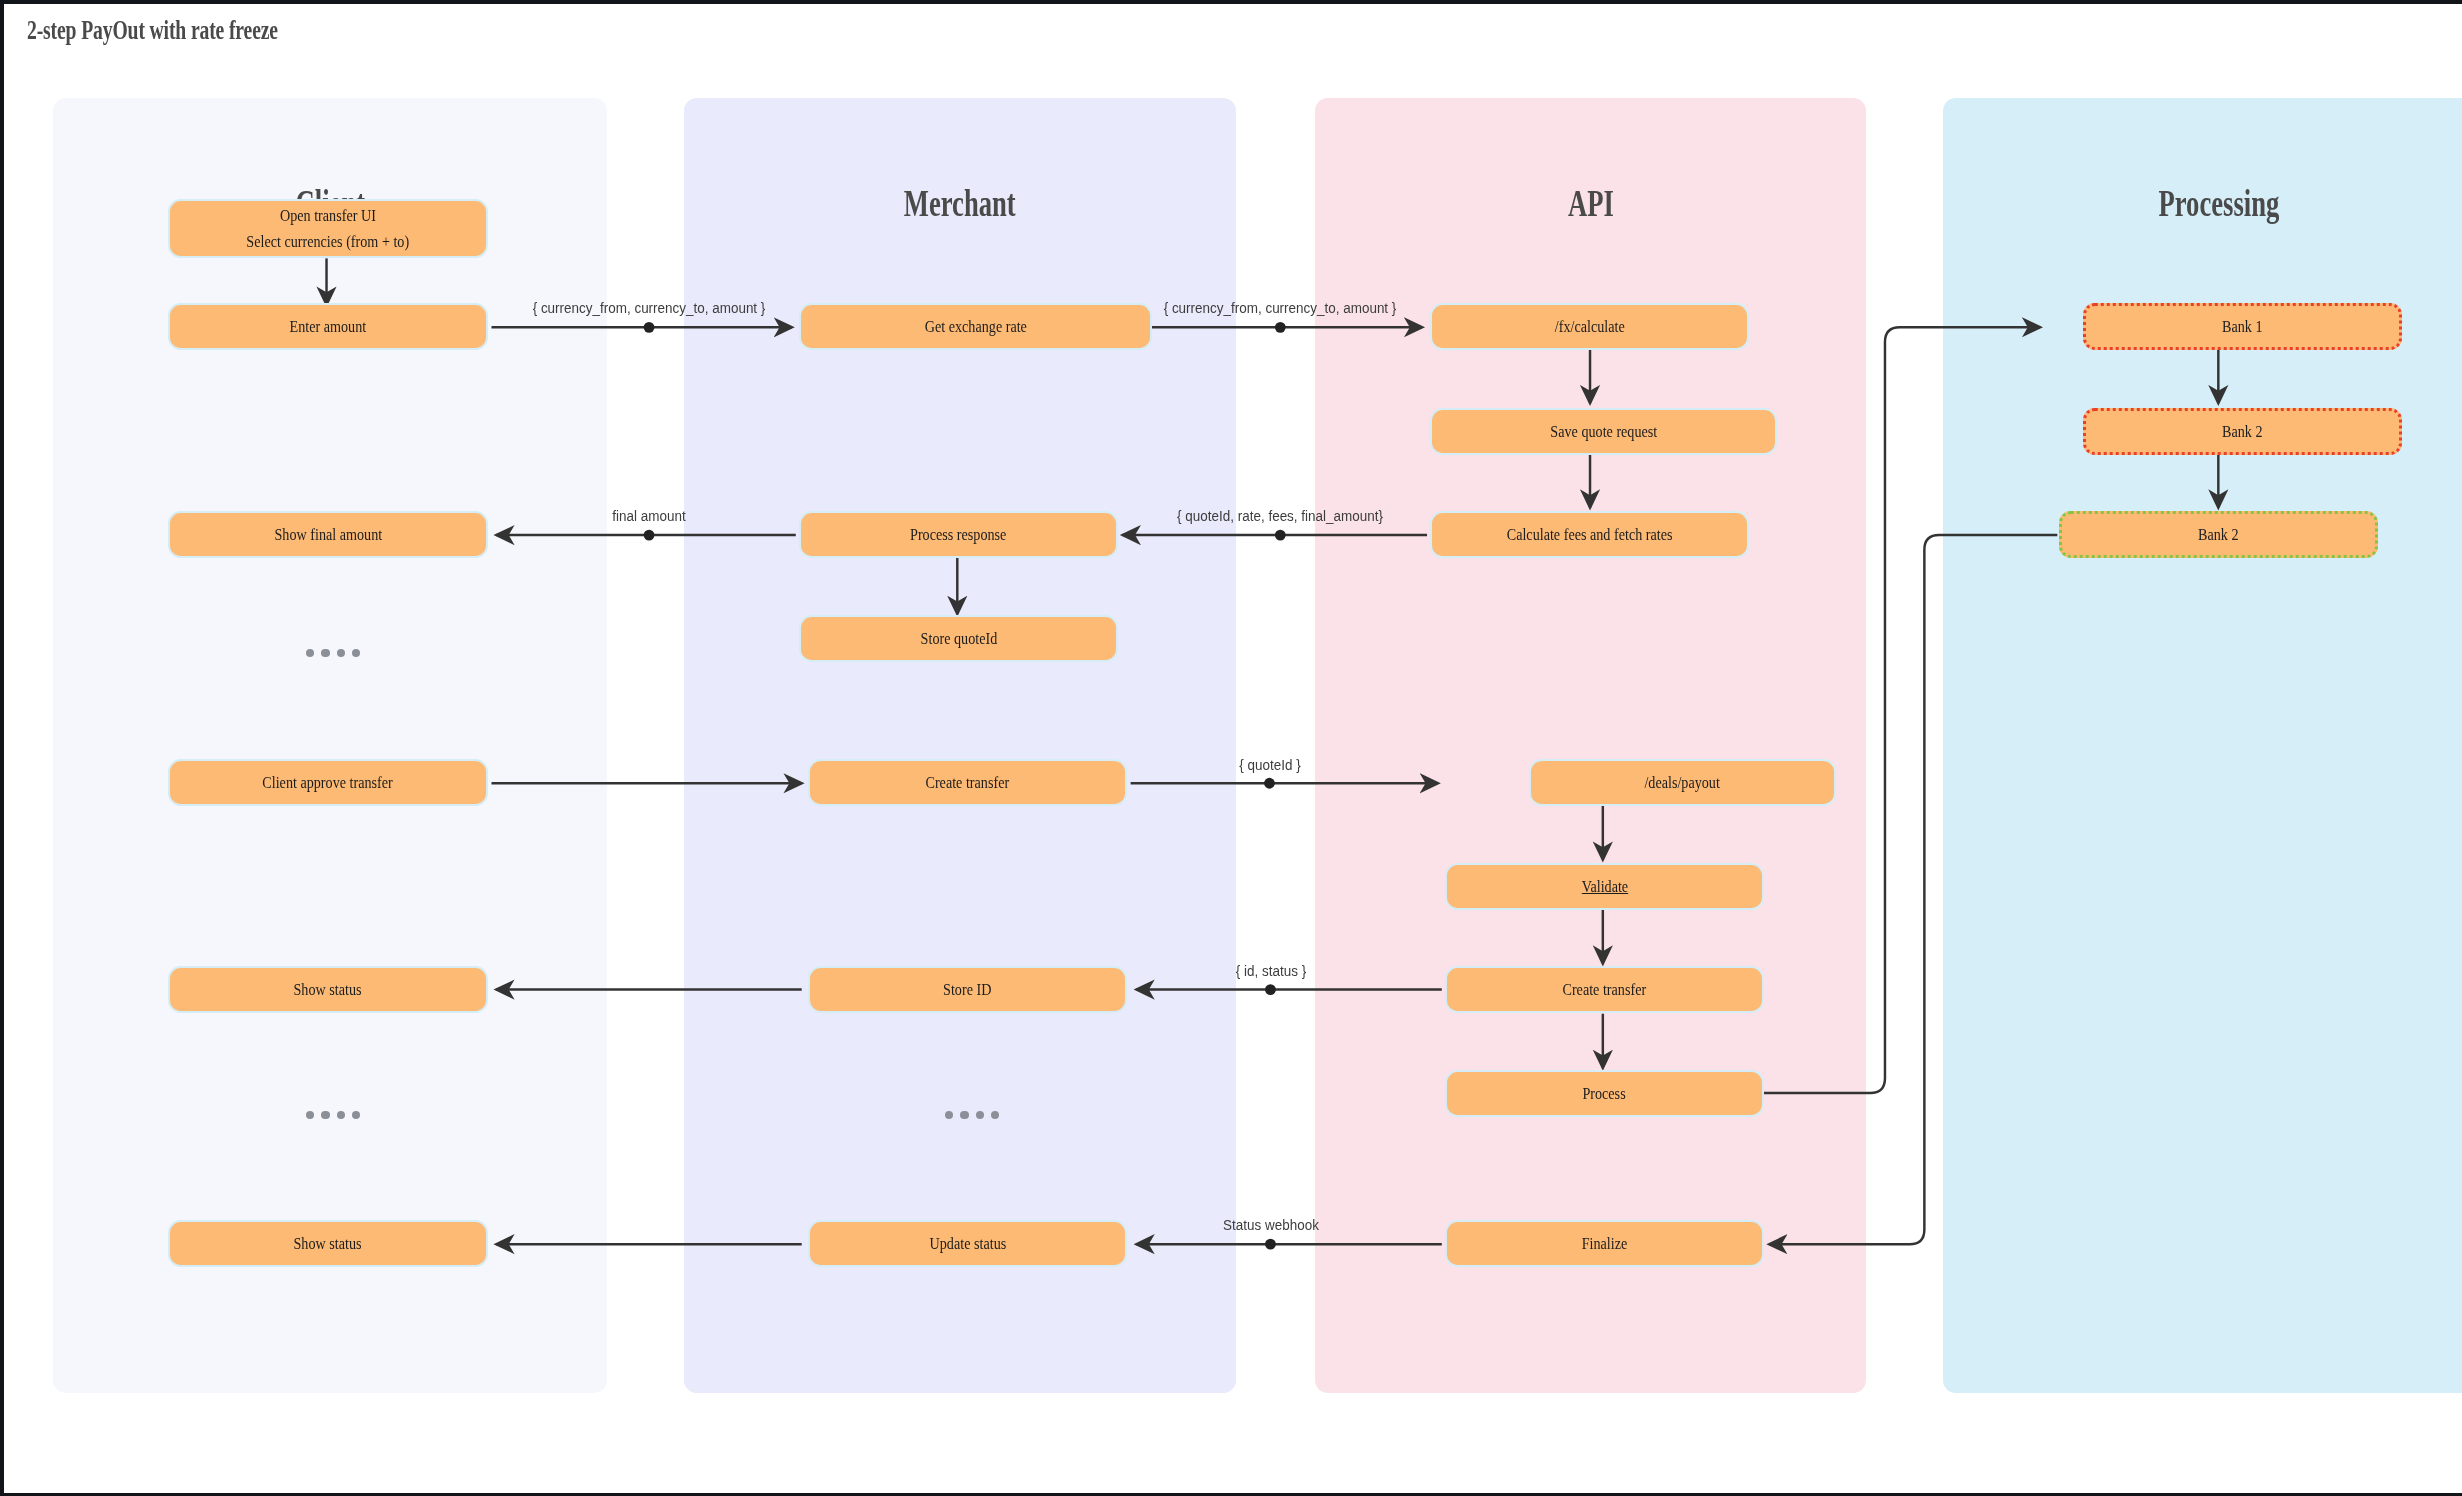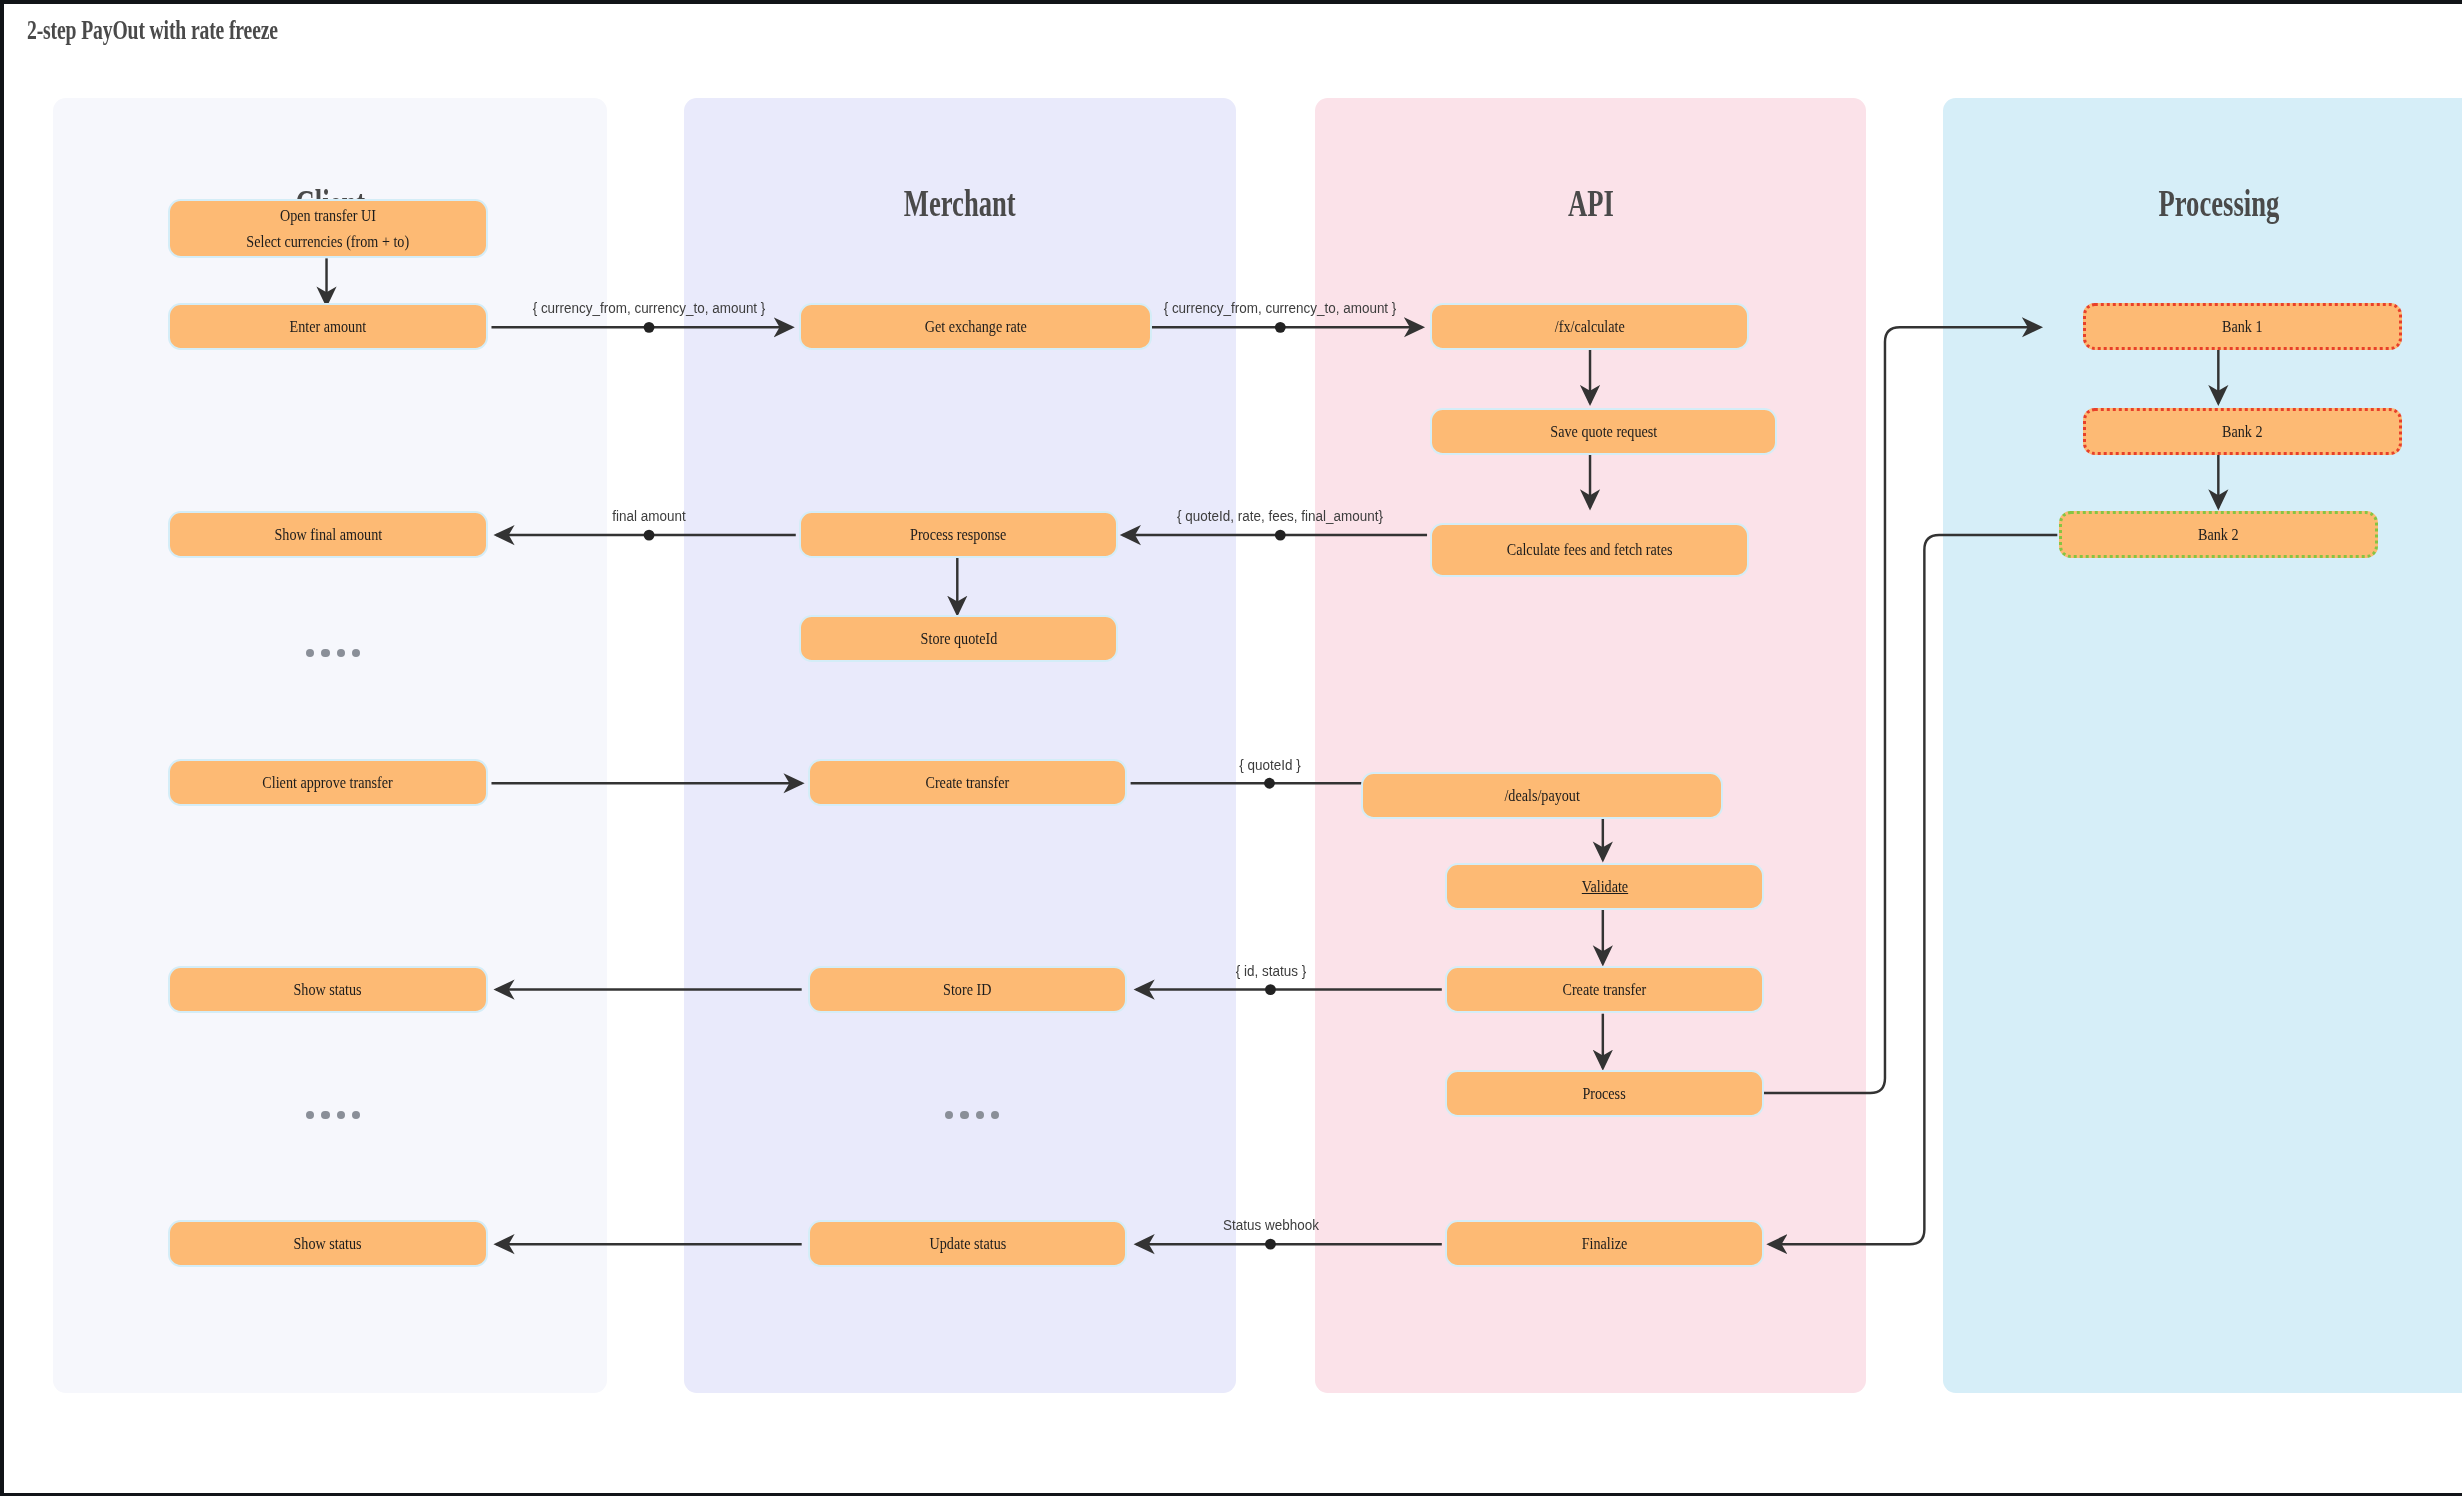--- a/index.html
+++ b/index.html
@@ -207,24 +207,24 @@
   <div class="node" style="left:804px;top:1216px;width:319px;height:47px;">
     <span class="ln">Update status</span>
   </div>
 
   <div class="node" style="left:1426px;top:299px;width:319px;height:47px;">
     <span class="ln">/fx/calculate</span>
   </div>
   <div class="node" style="left:1426px;top:404px;width:347px;height:47px;">
     <span class="ln">Save quote request</span>
   </div>
-  <div class="node" style="left:1426px;top:507px;width:319px;height:54px;margin-top:12px;">
+  <div class="node" style="left:1426px;top:507px;width:319px;height:47px;">
     <span class="ln">Calculate fees and fetch rates</span>
   </div>
-  <div class="node" style="left:1357px;top:755px;width:362px;height:47px;margin-top:13px;">
+  <div class="node" style="left:1525px;top:755px;width:307px;height:47px;">
     <span class="ln">/deals/payout</span>
   </div>
   <div class="node" style="left:1441px;top:859px;width:319px;height:47px;text-decoration:underline;">
     <span class="ln">Validate</span>
   </div>
   <div class="node" style="left:1441px;top:962px;width:319px;height:47px;">
     <span class="ln">Create transfer</span>
   </div>
   <div class="node" style="left:1441px;top:1066px;width:319px;height:47px;">
     <span class="ln">Process</span>

